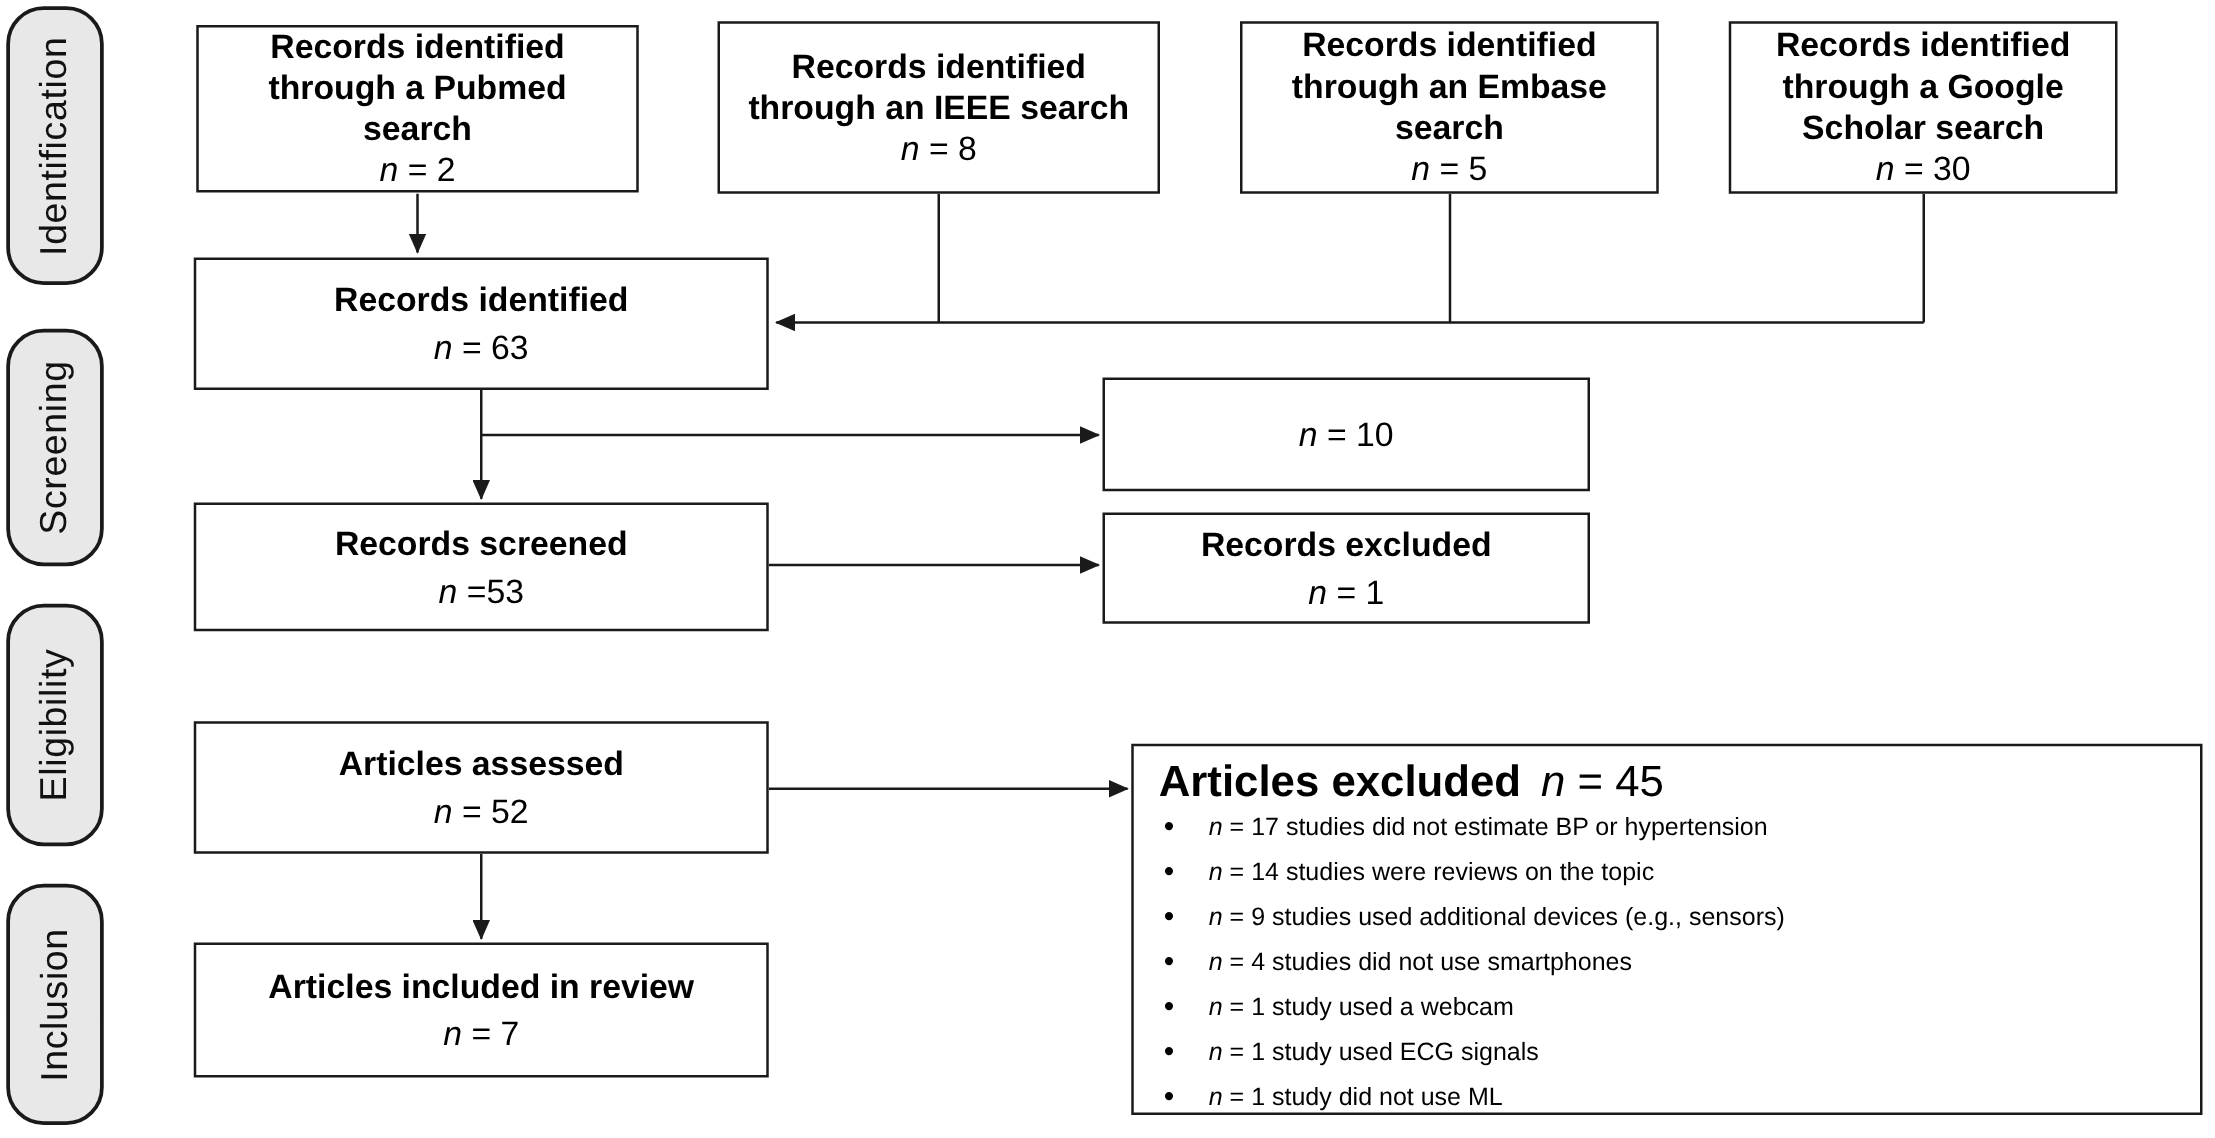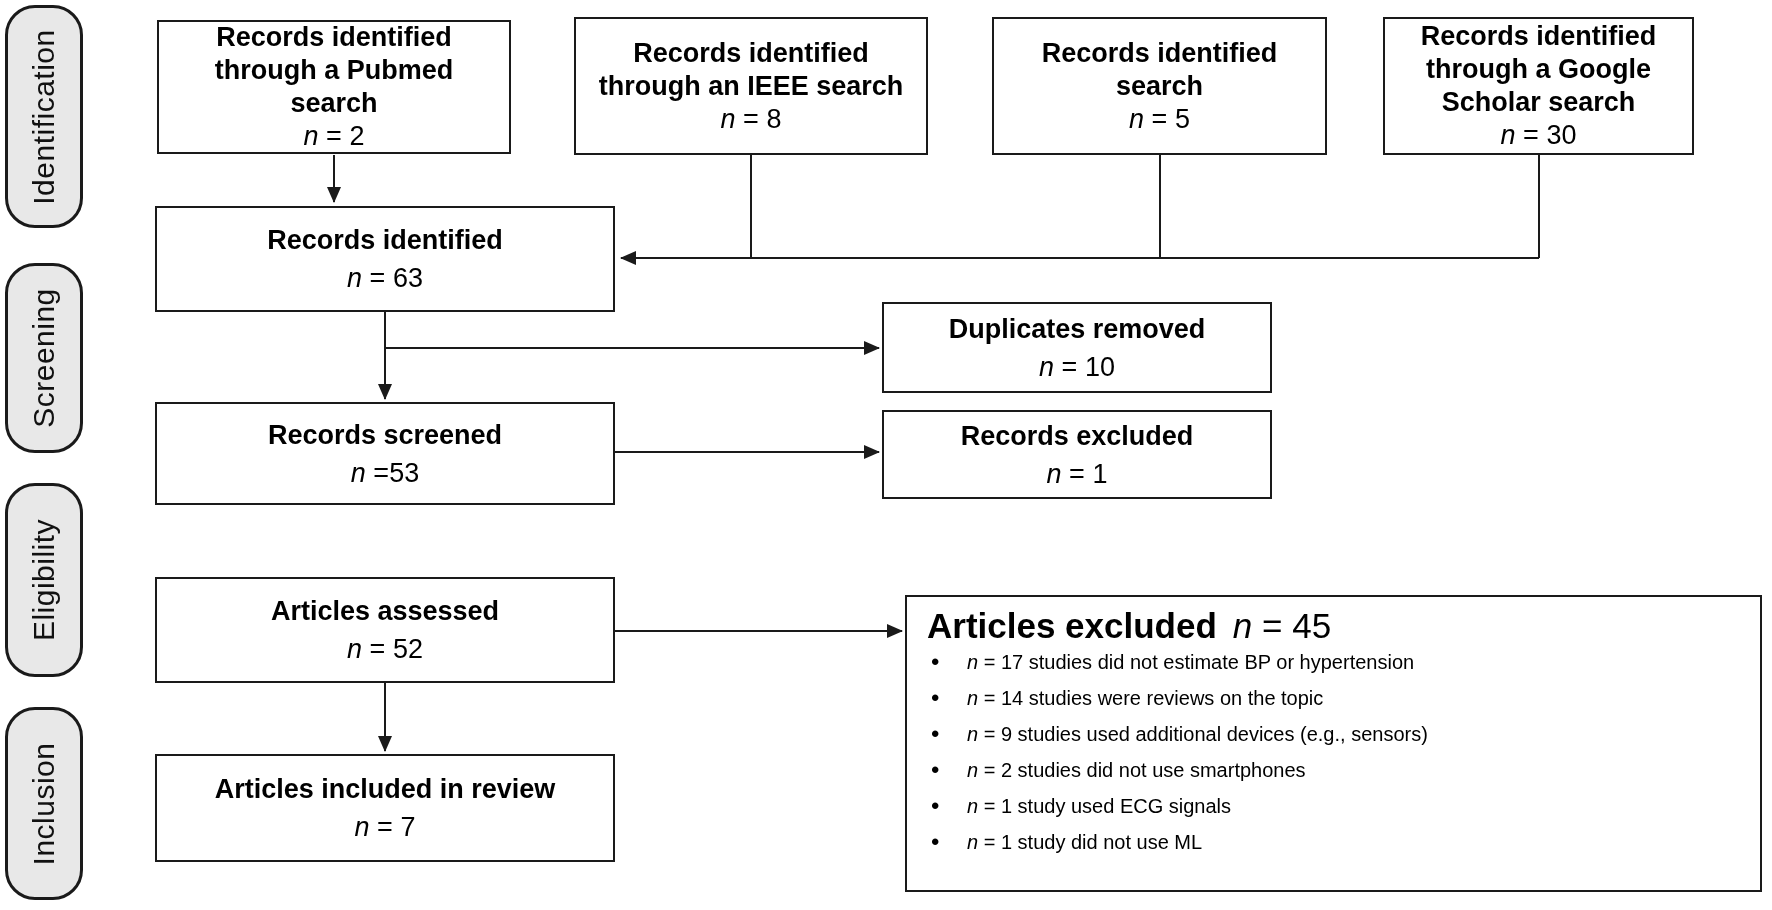--- a/index.html
+++ b/index.html
@@ -153,20 +153,21 @@
   </div>
 
   <div class="box" style="left:574px;top:17px;width:354px;height:138px;">
     <div class="t">Records identified</div>
     <div class="t">through an IEEE search</div>
     <div class="nl"><i class="nn">n</i><span> = 8</span></div>
   </div>
 
   <div class="box" style="left:992px;top:17px;width:335px;height:138px;">
     <div class="t">Records identified</div>
+    <div class="t">through an Embase</div>
     <div class="t">search</div>
     <div class="nl"><i class="nn">n</i><span> = 5</span></div>
   </div>
 
   <div class="box" style="left:1383px;top:17px;width:311px;height:138px;">
     <div class="t">Records identified</div>
     <div class="t">through a Google</div>
     <div class="t">Scholar search</div>
     <div class="nl"><i class="nn">n</i><span> = 30</span></div>
   </div>
@@ -185,34 +186,34 @@
     <div class="t">Articles assessed</div>
     <div class="nl"><i class="nn">n</i><span> = 52</span></div>
   </div>
 
   <div class="box flowbox" style="left:155px;top:754px;width:460px;height:108px;">
     <div class="t">Articles included in review</div>
     <div class="nl"><i class="nn">n</i><span> = 7</span></div>
   </div>
 
   <div class="box flowbox" style="left:882px;top:302px;width:390px;height:91px;">
-    <div class="t">Duplicates removed</div>
     <div class="nl"><i class="nn">n</i><span> = 10</span></div>
   </div>
 
   <div class="box flowbox" style="left:882px;top:410px;width:390px;height:89px;">
     <div class="t">Records excluded</div>
     <div class="nl"><i class="nn">n</i><span> = 1</span></div>
   </div>
 
   <div class="excbox" style="left:905px;top:595px;width:857px;height:297px;">
     <div class="hdr"><span>Articles excluded</span><i class="nn">n</i><span class="cnt"> = 45</span></div>
     <ul>
       <li><i class="nn">n</i><span> = 17 studies did not estimate BP or hypertension</span></li>
       <li><i class="nn">n</i><span> = 14 studies were reviews on the topic</span></li>
       <li><i class="nn">n</i><span> = 9 studies used additional devices (e.g., sensors)</span></li>
-      <li><i class="nn">n</i><span> = 2 studies did not use smartphones</span></li>
+      <li><i class="nn">n</i><span> = 4 studies did not use smartphones</span></li>
+      <li><i class="nn">n</i><span> = 1 study used a webcam</span></li>
       <li><i class="nn">n</i><span> = 1 study used ECG signals</span></li>
       <li><i class="nn">n</i><span> = 1 study did not use ML</span></li>
     </ul>
   </div>
 
 </div>
 
 </body></html>

